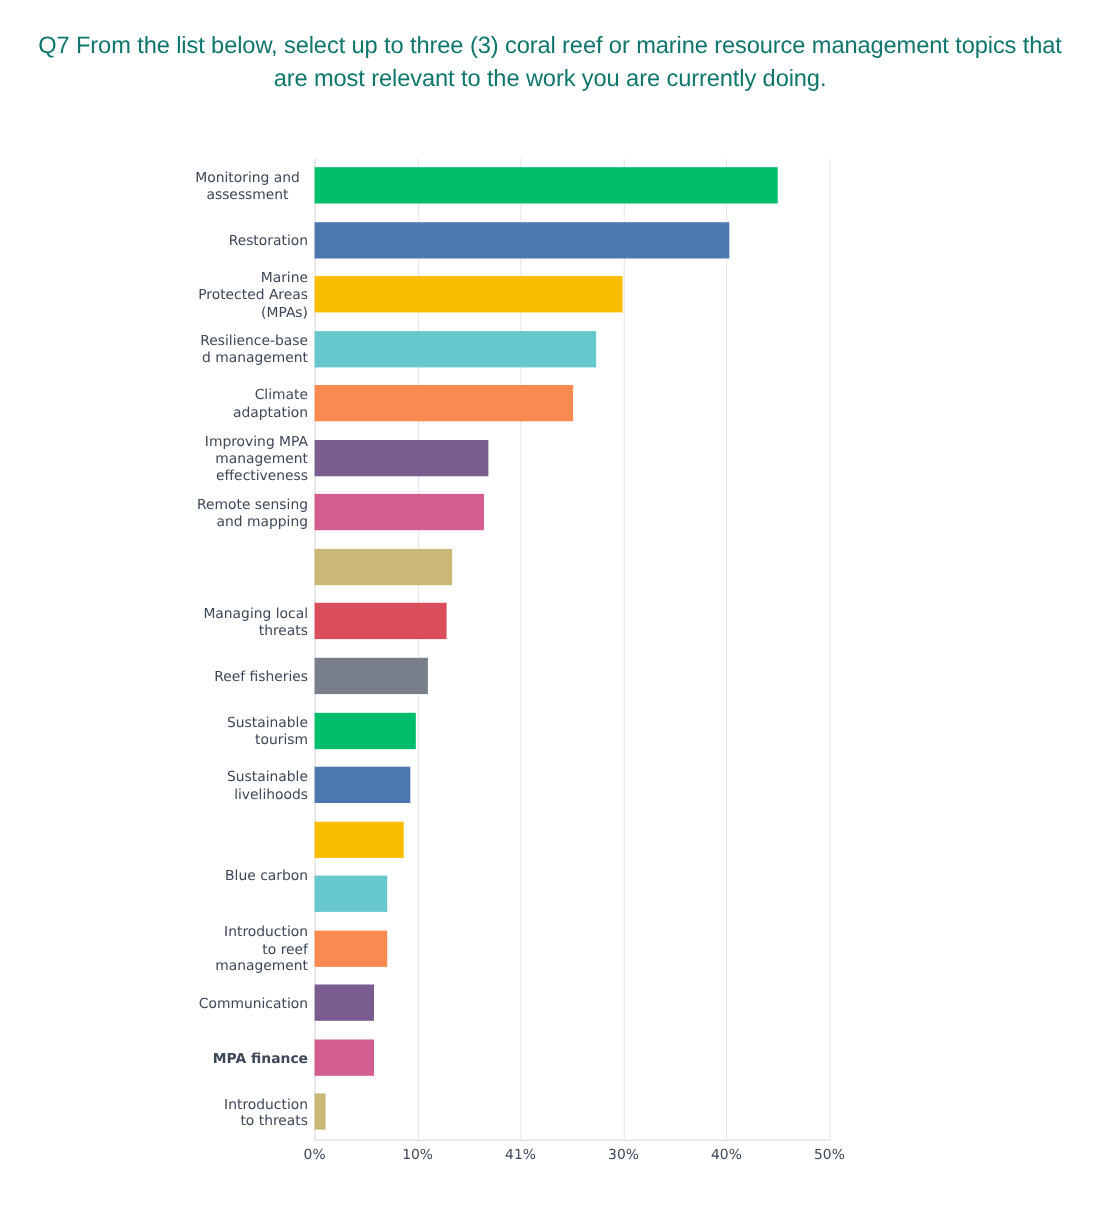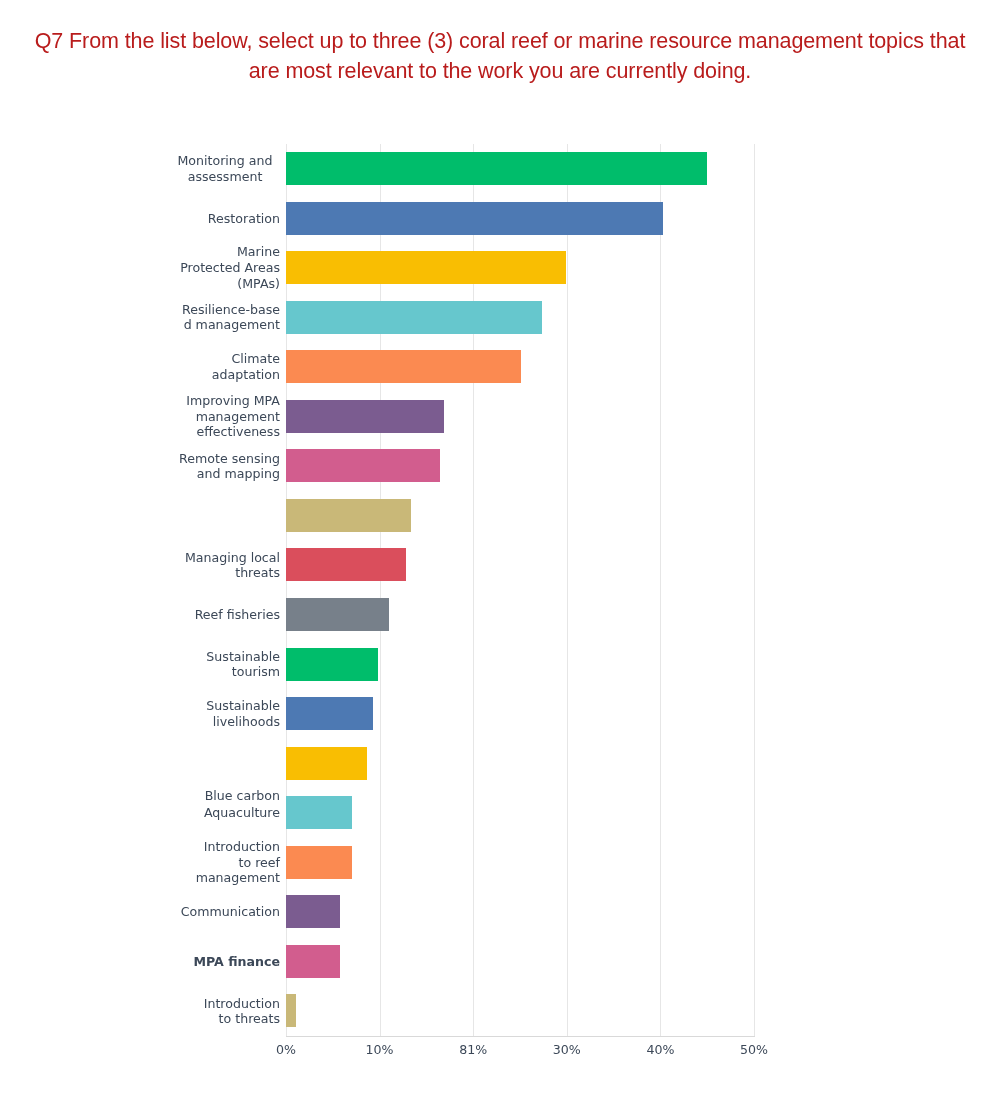--- a/index.html
+++ b/index.html
@@ -17,21 +17,21 @@
   }
 
   
   .chart-title {
     position: absolute;
     left: 30px; top: 26px;
     width: 940px;
     text-align: center;
     font-size: 21.5px;
     line-height: 30px;
-    color: #b91c1c;
+    color: #0f766e;
     font-family: "Liberation Sans", sans-serif;
     font-weight: 400;
     letter-spacing: -0.1px;
   }
 
   
   .plot-area {
     position: absolute;
     left: 286px;
     top: 144px;
@@ -156,23 +156,20 @@
         <div>Sustainable</div>
         <div>tourism</div>
       </div>
       <div class="ylabel" style="top: 545.111px;">
         <div>Sustainable</div>
         <div>livelihoods</div>
       </div>
       <div class="ylabel" style="top: 627px;">
         <div>Blue carbon</div>
       </div>
-      <div class="ylabel" style="top: 644.222px;">
-        <div>Aquaculture</div>
-      </div>
       <div class="ylabel" style="top: 693.778px;">
         <div>Introduction</div>
         <div>to reef</div>
         <div>management</div>
       </div>
       <div class="ylabel" style="top: 743.333px;">
         <div>Communication</div>
       </div>
       <div class="ylabel" style="top: 792.889px; font-weight: bold;">
         <div>MPA finance</div>
@@ -246,19 +243,19 @@
         </div>
         <div class="row" style="top: 842.444px;">
           <div class="bar" title="Introduction to threats: 1.1%" style="width: 10.296px; background: rgb(201, 184, 120);"></div>
         </div>
       </div>
   </div>
 
   <div class="xticks">
       <div class="xtick" style="left: 286px;">0%</div>
       <div class="xtick" style="left: 379.6px;">10%</div>
-      <div class="xtick" style="left: 473.2px;">81%</div>
+      <div class="xtick" style="left: 473.2px;">41%</div>
       <div class="xtick" style="left: 566.8px;">30%</div>
       <div class="xtick" style="left: 660.4px;">40%</div>
       <div class="xtick" style="left: 754px;">50%</div>
     </div>
 
 </div>
 
 </body></html>

